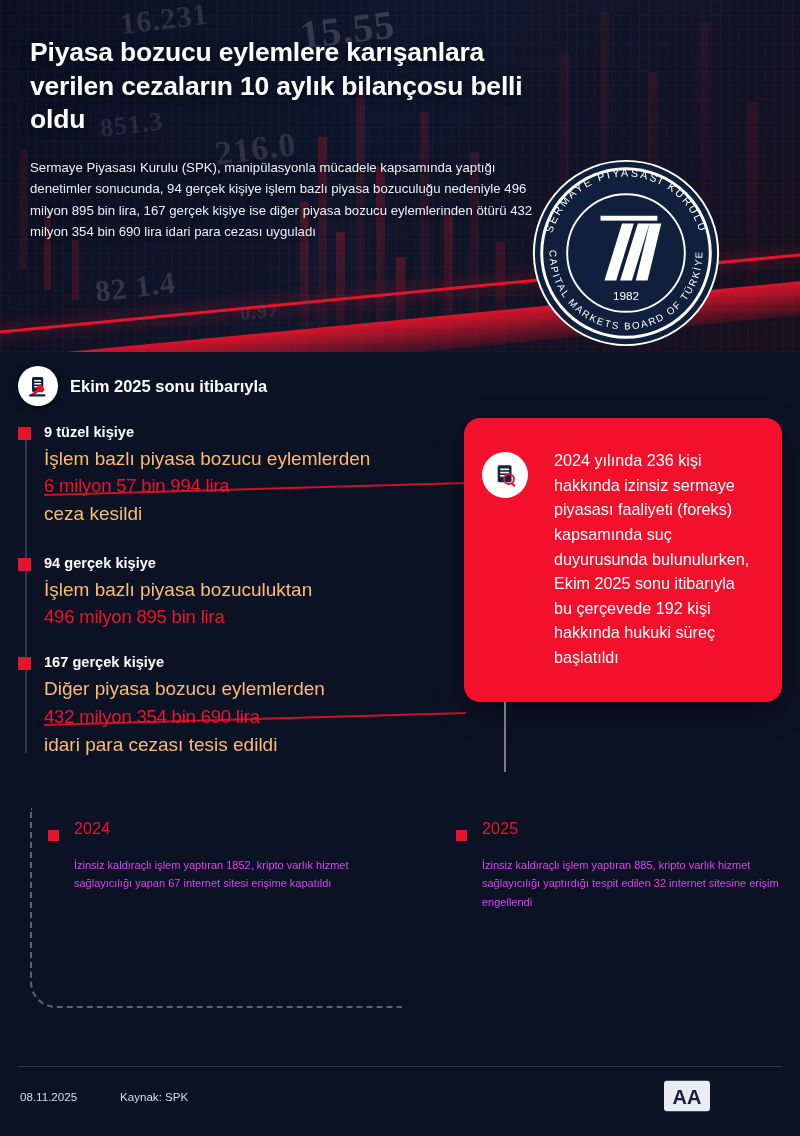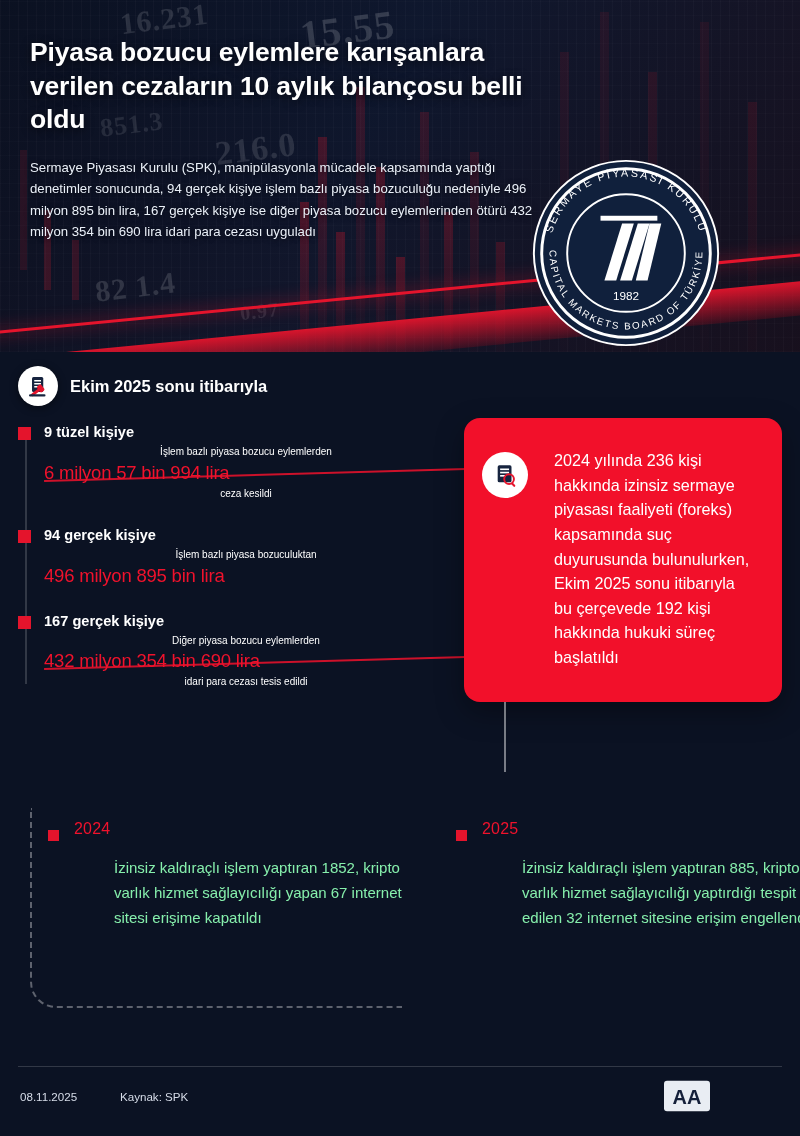--- a/index.html
+++ b/index.html
@@ -165,24 +165,23 @@
     width: 13px; height: 13px;
     background: #e4142c;
   }
   .tl-h {
     font-size: 14.6px;
     font-weight: 700;
     color: #ffffff;
     margin-bottom: 4px;
   }
   .tl-p {
-    font-size: 10px;
+    font-size: 19px;
     line-height: 1.55;
-    color: #ffffff;
-    text-align: center;
+    color: #fdba74;
   }
   .amt {
     display: block;
     font-size: 18.5px;
     font-weight: 400;
     color: #f0122c;
     letter-spacing: -0.2px;
     margin: 2px 0 2px;
     position: relative;
   }
@@ -264,24 +263,23 @@
     left: 44px; top: 20px;
     font-size: 16px;
     font-weight: 400;
     color: #f0122c;
     letter-spacing: 0.2px;
   }
   .ytext {
     position: absolute;
     left: 44px; top: 56px;
     width: 300px;
-    font-size: 15px;
+    font-size: 11px;
     line-height: 1.66;
-    color: #86efac;
-    margin-left: 40px;
+    color: #d946ef;
   }
 
   
   .footer {
     position: absolute;
     bottom: 0; left: 0;
     width: 732px;
     height: 70px;
     margin-top: 24px;
   }

